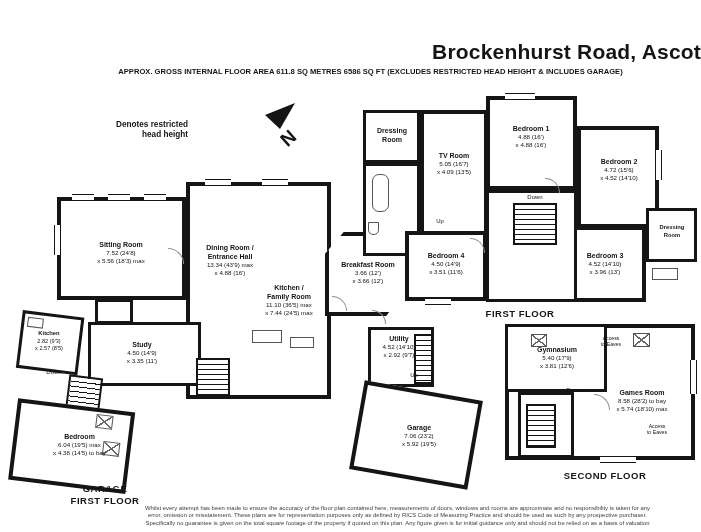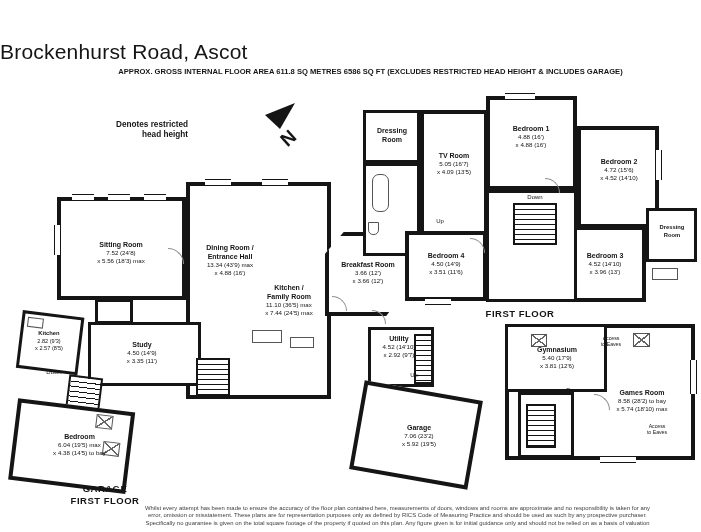--- a/index.html
+++ b/index.html
@@ -1,20 +1,20 @@
 <!DOCTYPE html>
 <html><head>
 <meta charset="utf-8">
 <style>
   html,body{margin:0;padding:0;background:#fff;}
   .sheet{position:relative;width:701px;height:532px;background:#ffffff;
          font-family:"Liberation Sans",sans-serif;color:#151515;overflow:hidden;}
   .abs{position:absolute;}
-  .title{position:absolute;top:40px;left:0;width:100%;text-align:left;
-         font-size:21px;font-weight:normal;letter-spacing:.2px;}
+  .title{position:absolute;top:40px;left:0;width:100%;text-align:right;
+         font-size:21px;font-weight:bold;letter-spacing:.2px;}
   .subtitle{position:absolute;top:67px;left:0;width:100%;text-align:center;
             font-size:7.6px;font-weight:bold;margin-left:20px;}
   .legend{position:absolute;left:72px;top:120px;width:116px;text-align:right;
           font-size:8.2px;font-weight:bold;white-space:pre-line;line-height:1.25;}
   .room{position:absolute;border:3px solid #151515;background:#fff;box-sizing:border-box;}
   .thick{border-width:4px;}
   .lbl{position:absolute;text-align:center;line-height:1.3;}
   .rname{font-weight:bold;font-size:7px;white-space:pre-line;}
   .rname.small{font-size:5.8px;}
   .rdim{font-size:6.2px;white-space:pre-line;}
@@ -217,20 +217,21 @@
     <div class="rname">Games Room</div>
     <div class="rdim">8.58 (28'2) to bay</div>
     <div class="rdim">x 5.74 (18'10) max</div>
   </div>
   <div class="ann xs" style="left:596px;top:336px;width:30px;">Access
 to Eaves</div>
   <div class="ann xs" style="left:642px;top:424px;width:30px;">Access
 to Eaves</div>
   <div class="tri-left" style="left:552px;top:389px;"></div>
   <div class="ann" style="left:560px;top:387px;width:28px;">Down</div>
+  <div class="floorlbl" style="left:540px;top:470px;width:130px;">SECOND FLOOR</div>
 
   <div class="footer">
     <div>Whilst every attempt has been made to ensure the accuracy of the floor plan contained here, measurements of doors, windows and rooms are approximate and no responsibility is taken for any</div>
     <div>error, omission or misstatement. These plans are for representation purposes only as defined by RICS Code of Measuring Practice and should be used as such by any prospective purchaser.</div>
     <div>Specifically no guarantee is given on the total square footage of the property if quoted on this plan. Any figure given is for initial guidance only and should not be relied on as a basis of valuation</div>
   </div>
 
 </div>
 
 </body></html>

